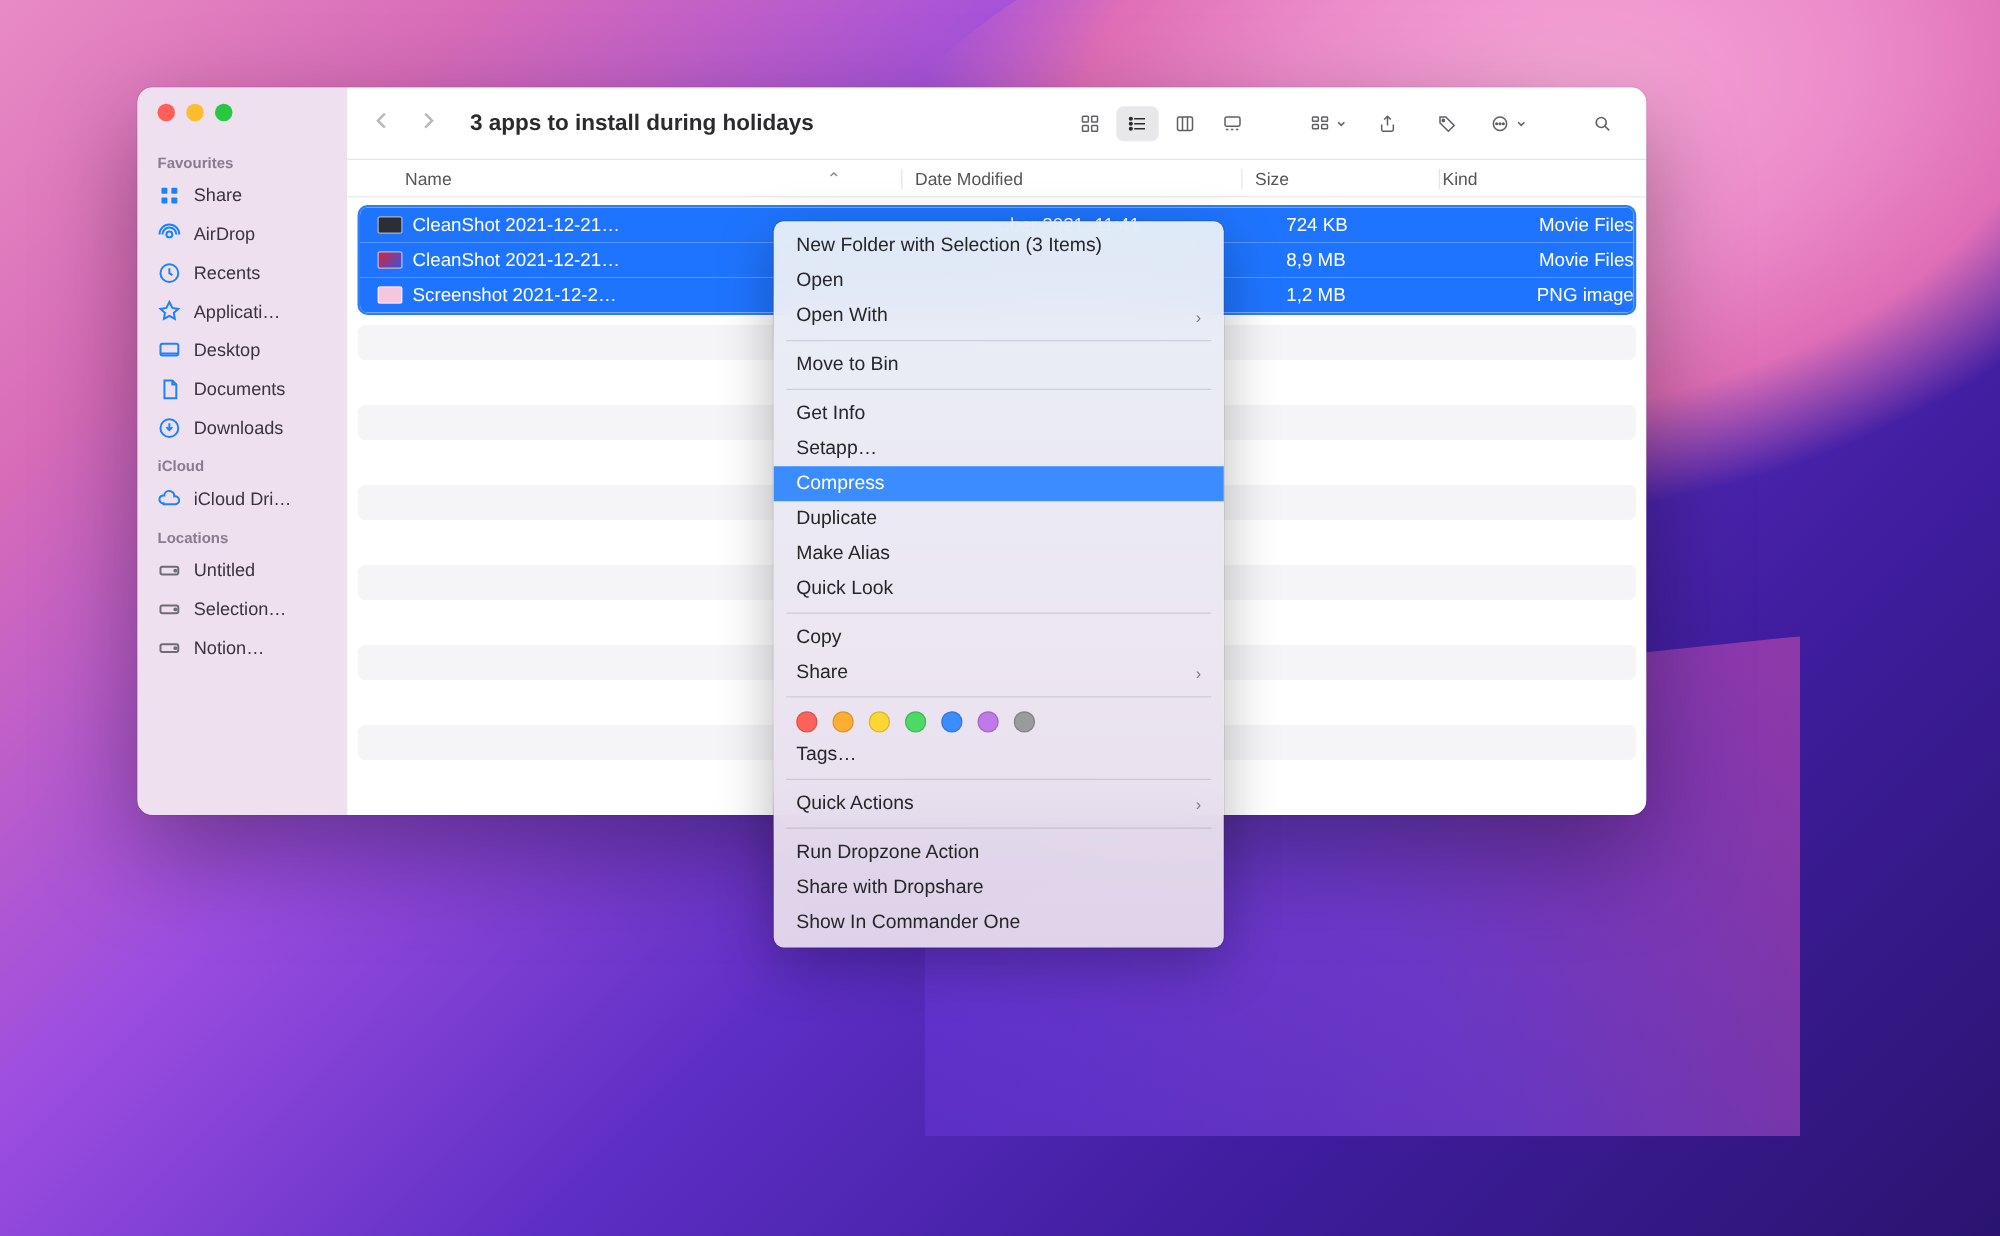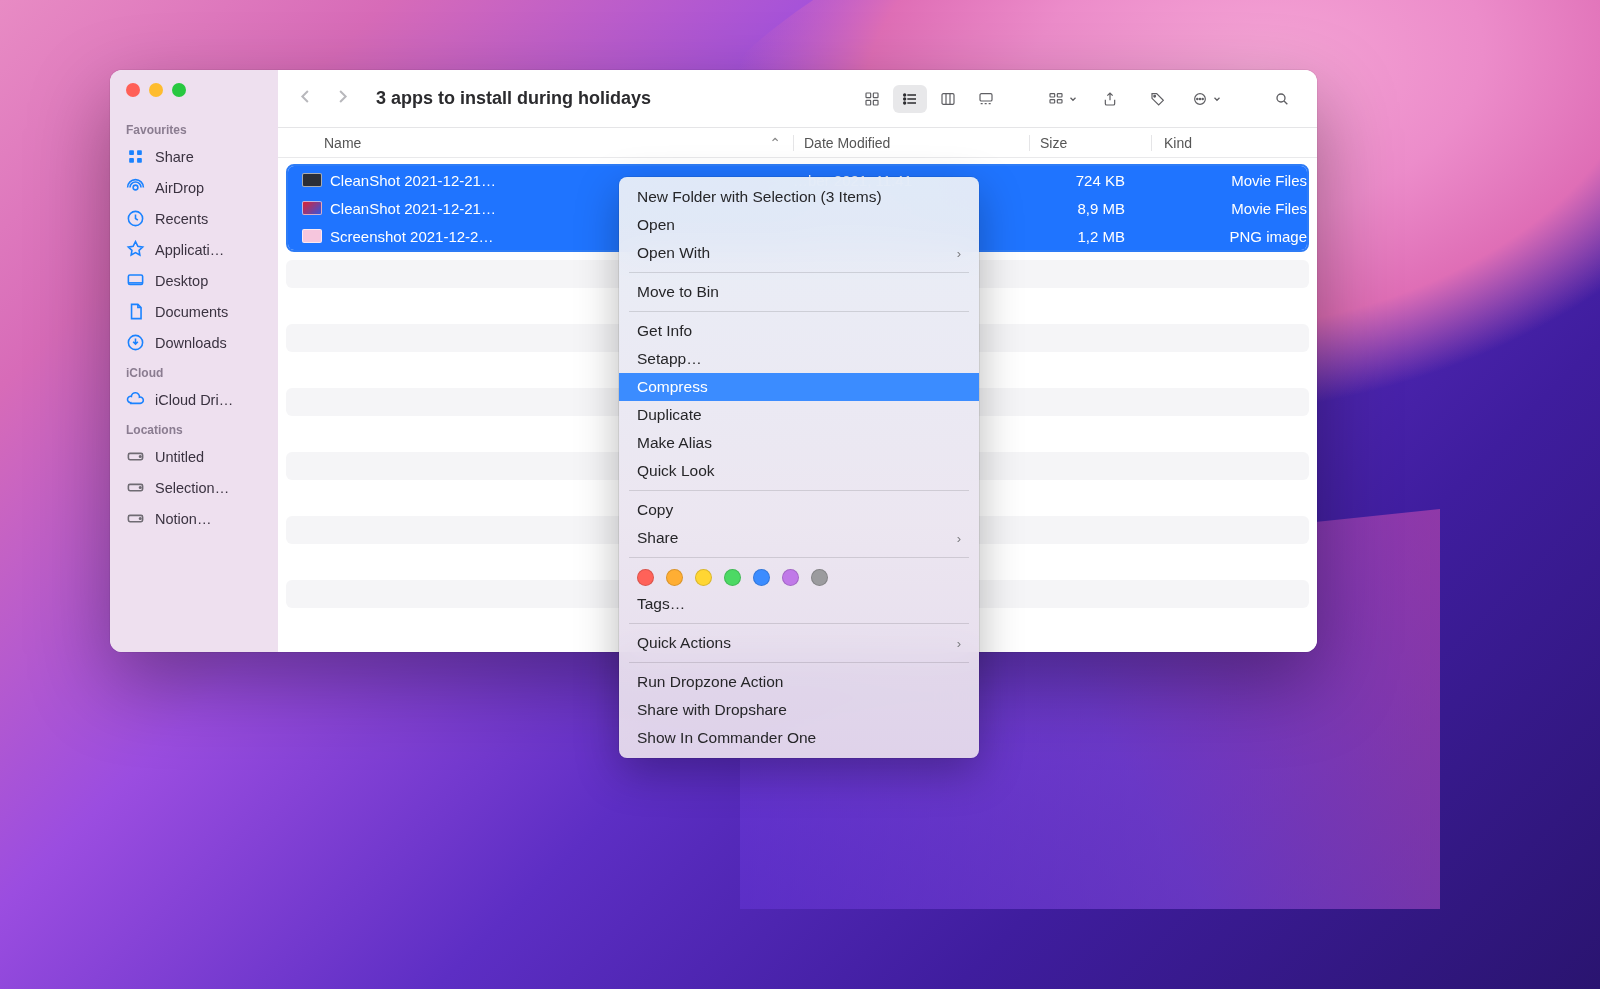--- a/index.html
+++ b/index.html
@@ -24,34 +24,34 @@
 .toolbar { height:58px; display:flex; align-items:center; padding:0 18px; gap:14px; border-bottom:1px solid #e5e5e7;justify-content:space-between; }
 .nav-arrows { display:flex; gap:18px; color:#b8b8bc; }
 .nav-arrows svg { width:19px; height:19px; }
 .title { font-size:18px; font-weight:600; color:#2b2b2e; margin-right:auto; margin-left:10px;}
 .tbgroup { display:flex; gap:4px; align-items:center;}
 .tb-btn { width:34px; height:28px; display:flex; align-items:center; justify-content:center; border-radius:6px; color:#5f5f63; }
 .tb-btn.active { background:#e8e8ea; color:#2b2b2e; }
 .tb-btn svg { width:20px; height:16px; }
 .tb-sep{ width:14px; }
 
-.columns { display:flex; height:30px; align-items:center; border-bottom:1px solid #e9e9eb; font-size:14px; color:#555; padding-left:46px; }
+.columns { display:flex; height:30px; align-items:center; border-bottom:1px solid #e9e9eb; font-size:14px; color:#555; padding-left:46px;gap:36px; }
 .col-name{ flex:1; display:flex; align-items:center; gap:6px;}
 .col-date{ width:236px; border-left:1px solid #e5e5e7; padding-left:10px;}
 .col-size{ width:122px; border-left:1px solid #e5e5e7; padding-left:10px;}
-.col-kind{ width:166px; border-left:1px solid #e5e5e7; padding-left:12px;}
+.col-kind{ width:166px; border-left:1px solid #e5e5e7; padding-left:2px;}
 .sort-chev{ color:#888; margin-right:12px;}
 
 .filearea { flex:1; overflow:auto; padding:6px 8px 0 8px; }
 .selwrap { border:2px solid #2e7cf6; border-radius:8px; overflow:hidden; }
 .row { display:flex; align-items:center; height:28px; font-size:15px; background:#1f74ff; color:#fff; }
 .row .thumb { width:20px; height:14px; margin:0 8px 0 14px; border-radius:2px; border:1px solid rgba(255,255,255,.6); flex-shrink:0;}
 .row .thumb.a{ background:#2b2e36;} .row .thumb.b{ background:linear-gradient(135deg,#d23,#35d);} .row .thumb.c{ background:#f6c6dd;}
 .row .nm { flex:1; white-space:nowrap; overflow:hidden; text-overflow:ellipsis;}
-.row .dt{ width:236px; padding-left:10px;} .row .sz{ width:122px; padding-left:10px; text-align:right; padding-right:16px;} .row .kd{ width:166px; padding-left:10px;text-align:right;}
+.row .dt{ width:236px; padding-left:10px;} .row .sz{ width:122px; padding-left:10px; padding-right:16px;} .row .kd{ width:166px; padding-left:10px;text-align:right;}
 .stripes { margin-top:8px;}
 .stripe { height:28px; }
 .stripe:nth-child(odd){ background:#f5f5f7; border-radius:6px; margin-bottom:4px;}
 .stripe:nth-child(even){ background:#fff; margin-bottom:4px;}
 
 .ctxmenu { position:absolute; top:177px; left:619px; width:360px; background:linear-gradient(180deg, rgba(232,238,247,0.96) 0%, rgba(235,229,240,0.96) 60%, rgba(228,217,235,0.96) 100%); backdrop-filter:blur(20px); border-radius:8px; box-shadow:0 14px 44px rgba(0,0,0,.28), 0 0 0 1px rgba(0,0,0,.08); padding:6px 0; font-size:15.5px; color:#262629; }
 .mi { padding:5px 18px; display:flex; align-items:center; justify-content:space-between; cursor:default;}
 .mi.hl { background:#3b8cff; color:#fff; }
 .mi .arr { color:#7a7a7e; font-size:13px;}
 .msep { height:1px; background:rgba(0,0,0,.12); margin:5px 10px; }

